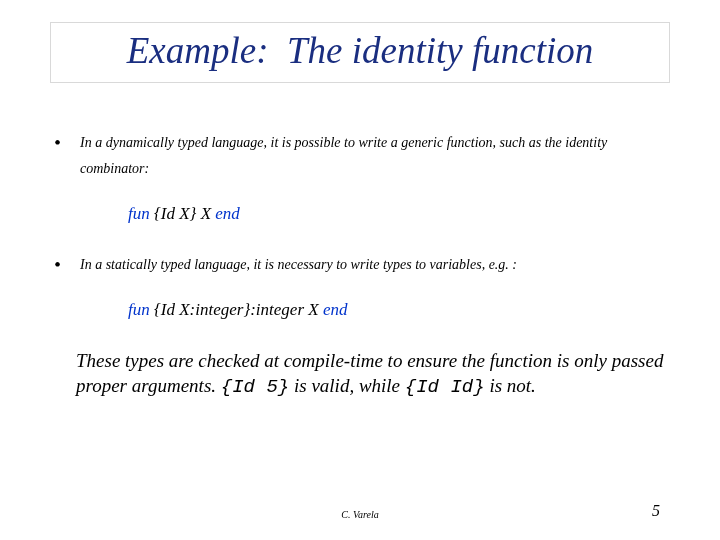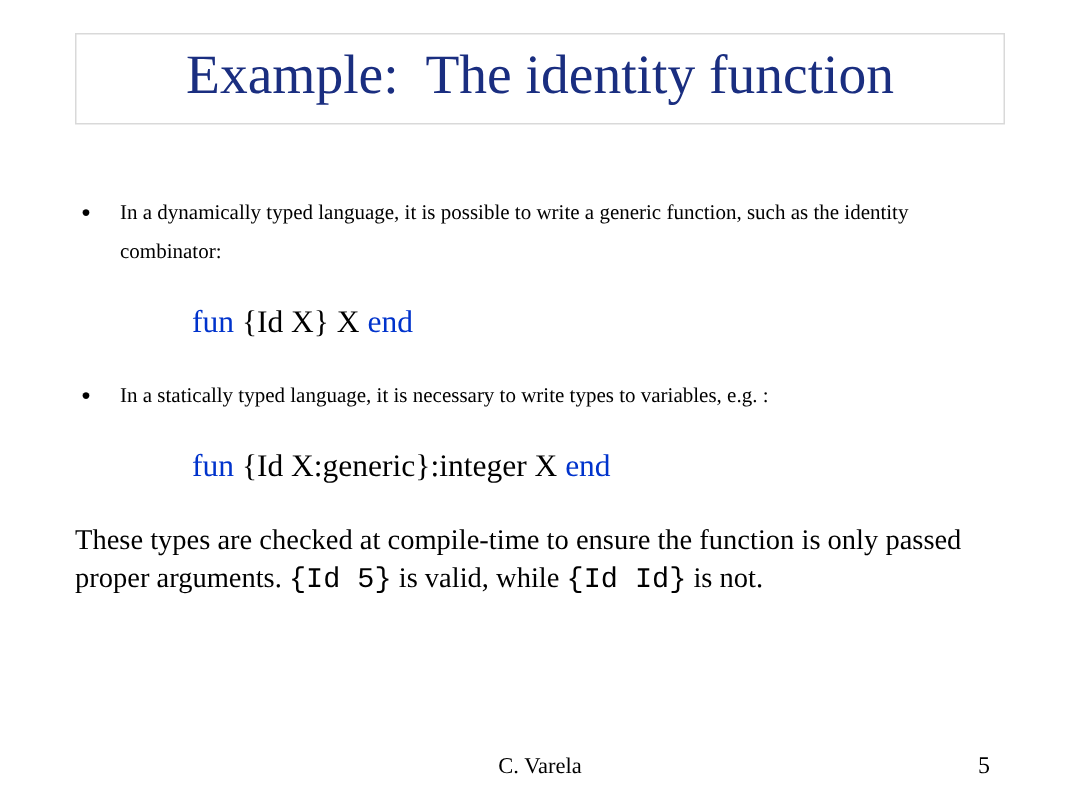--- a/index.html
+++ b/index.html
@@ -10,20 +10,21 @@
     background: #fff;
     font-family: "Times New Roman", Times, serif;
     color: #000;
     position: relative;
   }
   .slide {
     width: 696px;
     height: 540px;
     position: relative;
     box-sizing: border-box;
+    font-style: italic;
   }
   .title-box {
     position: absolute;
     top: 22px;
     left: 50px;
     width: 620px;
     box-sizing: border-box;
     border: 1px solid #d9d9d9;
     padding: 6px 8px 10px 8px;
     text-align: center;
@@ -52,41 +53,42 @@
     line-height: 26px;
     text-align: left;
     padding-left: 4px;
   }
   .bullet-text {
     font-size: 14px;
     line-height: 26px;
   }
   .code-block {
     margin: 20px 0 26px 78px;
-    font-size: 21px;
+    font-size: 17px;
     line-height: 24px;
   }
   .kw {
     color: #0033cc;
   }
   .para {
+    margin-left: 26px;
     font-size: 19px;
     line-height: 25px;
     margin-top: 22px;
   }
   .mono {
     font-family: "Courier New", Courier, monospace;
   }
   .footer-author {
     position: absolute;
     bottom: 20px;
     left: 0;
     width: 720px;
     text-align: center;
-    font-size: 15px;
+    font-size: 10px;
     color: #000;
   }
   .footer-page {
     position: absolute;
     bottom: 20px;
     right: 36px;
     font-size: 16px;
     color: #000;
   }
 </style>
@@ -109,21 +111,21 @@
     <div class="code-block">
       <span class="kw">fun</span><span> {Id X} X </span><span class="kw">end</span>
     </div>
 
     <div class="bullet-row">
       <div class="bullet-dot">•</div>
       <div class="bullet-text">In a statically typed language, it is necessary to write types to variables, e.g. :</div>
     </div>
 
     <div class="code-block">
-      <span class="kw">fun</span><span> {Id X:generic}:integer X </span><span class="kw">end</span>
+      <span class="kw">fun</span><span> {Id X:integer}:integer X </span><span class="kw">end</span>
     </div>
 
     <div class="para">
       <span>These types are checked at compile-time to ensure the function is only passed proper arguments. </span><span class="mono">{Id 5}</span><span> is valid, while </span><span class="mono">{Id Id}</span><span> is not.</span>
     </div>
 
   </div>
 
   <div class="footer-author">C. Varela</div>
   <div class="footer-page">5</div>

